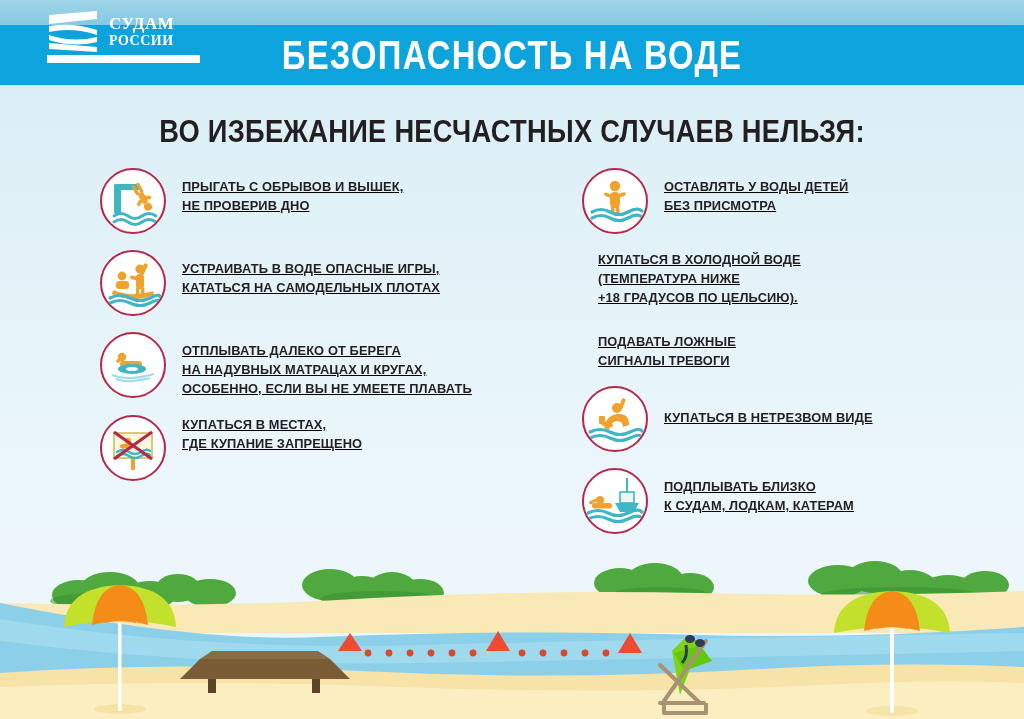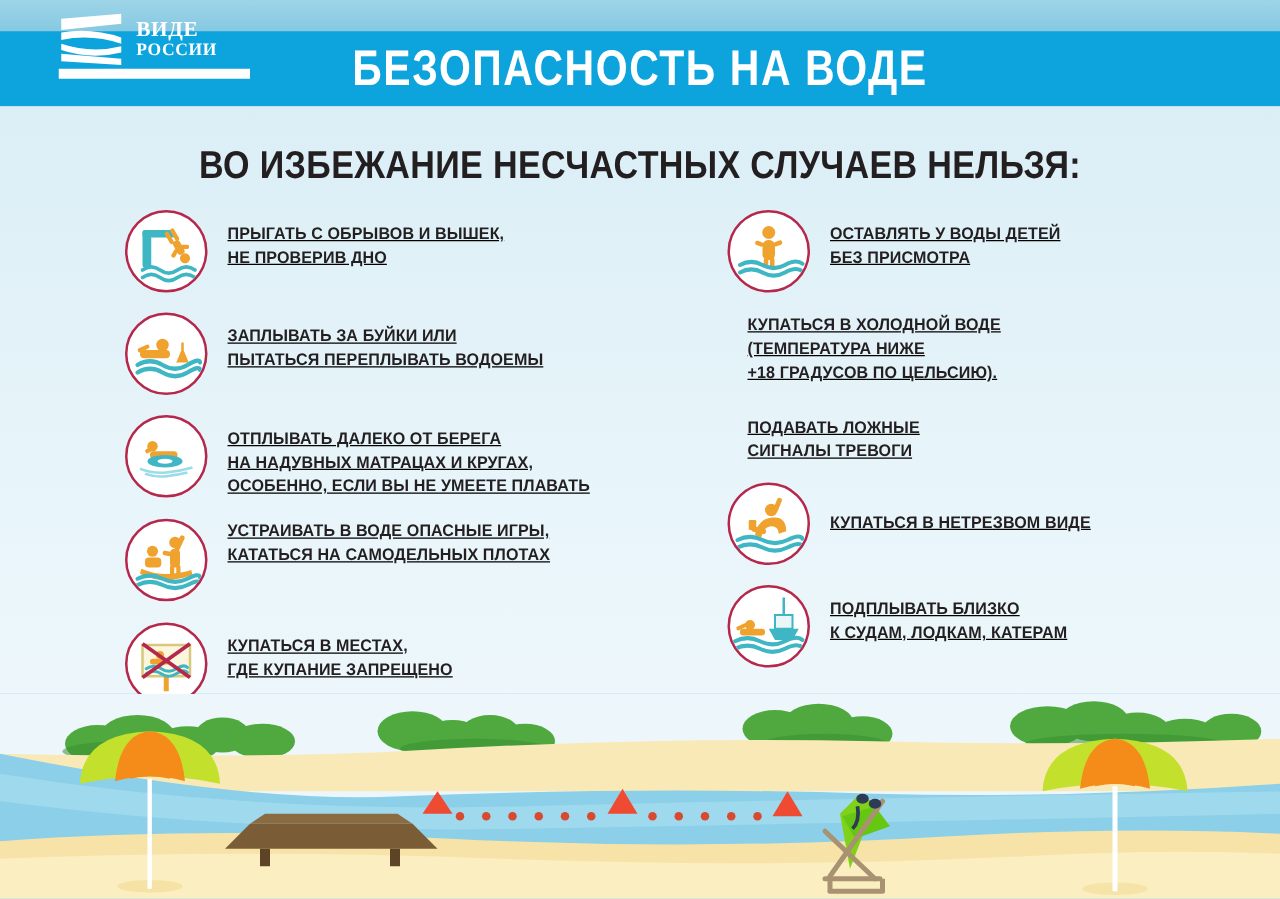--- a/index.html
+++ b/index.html
@@ -94,21 +94,21 @@
   <div class="logo">
     <span class="logo-mark">
       <svg width="54" height="44" viewBox="0 0 54 44">
         <path d="M2 6 L50 2 L50 10 L2 15 Z" fill="#ffffff"></path>
         <path d="M2 17 Q26 13 50 21 L50 26 Q26 18 2 23 Z" fill="#ffffff"></path>
         <path d="M2 26 Q26 34 50 28 L50 33 Q26 39 2 31 Z" fill="#ffffff"></path>
         <path d="M2 34 L50 38 L50 43 L2 40 Z" fill="#ffffff"></path>
       </svg>
     </span>
     <span class="logo-text">
-      <span class="l1">ВИДЕ</span>
+      <span class="l1">СУДАМ</span>
       <span class="l2">РОССИИ</span>
     </span>
   </div>
   <div class="logo-bar"></div>
 
   <div class="header-title">БЕЗОПАСНОСТЬ НА ВОДЕ</div>
 
   <div class="bodybg"></div>
 
   <div class="subtitle">ВО ИЗБЕЖАНИЕ НЕСЧАСТНЫХ СЛУЧАЕВ НЕЛЬЗЯ:</div>
@@ -131,60 +131,20 @@
           <path d="M12 46 Q19 41 26 46 T40 46 T54 46" stroke="#3fb6c4" stroke-width="3" fill="none" stroke-linecap="round"></path>
           <path d="M12 52 Q19 47 26 52 T40 52 T54 52" stroke="#3fb6c4" stroke-width="3" fill="none" stroke-linecap="round"></path>
         </svg>
       </span>
       <span class="rowtext">
         <div>ПРЫГАТЬ С ОБРЫВОВ И ВЫШЕК,</div>
         <div>НЕ ПРОВЕРИВ ДНО</div>
       </span>
     </div>
 
-    <div class="row">
-      <span class="badge">
-        <svg width="62" height="62" viewBox="0 0 62 62">
-          <g fill="#f0a22e">
-            <circle cx="28" cy="24" r="5"></circle>
-            <rect x="10" y="28" width="24" height="6.5" rx="3.2"></rect>
-            <rect x="8" y="25" width="10" height="3.4" rx="1.6" transform="rotate(-25 13 27)"></rect>
-          </g>
-          <path d="M44 26 l5 12 h-10 z" fill="#f0a22e"></path>
-          <rect x="43" y="22" width="2" height="6" fill="#f0a22e"></rect>
-          <path d="M8 40 Q18 34 28 40 T48 40 T58 38" stroke="#3fb6c4" stroke-width="3.4" fill="none" stroke-linecap="round"></path>
-          <path d="M8 46 Q18 40 28 46 T48 46 T58 44" stroke="#3fb6c4" stroke-width="3.4" fill="none" stroke-linecap="round"></path>
-        </svg>
-      </span>
-      <span class="rowtext">
-        <div>ЗАПЛЫВАТЬ ЗА БУЙКИ ИЛИ</div>
-        <div>ПЫТАТЬСЯ ПЕРЕПЛЫВАТЬ ВОДОЕМЫ</div>
-      </span>
-    </div>
-
-    <div class="row">
-      <span class="badge">
-        <svg width="62" height="62" viewBox="0 0 62 62">
-          <g fill="#f0a22e">
-            <circle cx="20" cy="23" r="4.2"></circle>
-            <rect x="18" y="27" width="22" height="6" rx="3"></rect>
-            <rect x="14" y="24" width="9" height="3.4" rx="1.6" transform="rotate(-30 18 26)"></rect>
-          </g>
-          <ellipse cx="30" cy="35" rx="14" ry="5" fill="#3fb6c4"></ellipse>
-          <ellipse cx="30" cy="35" rx="6" ry="2" fill="#ffffff"></ellipse>
-          <path d="M10 41 q10 4 21 3 q11 -1 21 -4" stroke="#9bdde6" stroke-width="2" fill="none"></path>
-          <path d="M14 45 q9 3 17 2 q9 -1 17 -3" stroke="#9bdde6" stroke-width="2" fill="none"></path>
-        </svg>
-      </span>
-      <span class="rowtext">
-        <div>ОТПЛЫВАТЬ ДАЛЕКО ОТ БЕРЕГА</div>
-        <div>НА НАДУВНЫХ МАТРАЦАХ И КРУГАХ,</div>
-        <div>ОСОБЕННО, ЕСЛИ ВЫ НЕ УМЕЕТЕ ПЛАВАТЬ</div>
-      </span>
-    </div>
 
     <div class="row">
       <span class="badge">
         <svg width="62" height="62" viewBox="0 0 62 62">
           <g fill="#f0a22e">
             <circle cx="20" cy="24" r="4.4"></circle>
             <rect x="14" y="29" width="13" height="8" rx="3"></rect>
             <circle cx="38" cy="17" r="4.6"></circle>
             <rect x="34" y="22" width="8" height="15" rx="3.4"></rect>
             <rect x="40" y="11" width="4" height="13" rx="2" transform="rotate(25 42 17)"></rect>
@@ -193,20 +153,41 @@
             <rect x="39" y="35" width="3.4" height="9" rx="1.6"></rect>
           </g>
           <path d="M11 38 q12 5 24 4 q10 -1 16 -3 l1 4 q-8 3 -17 4 q-13 1 -25 -5 z" fill="#f0a22e"></path>
           <path d="M8 46 Q18 41 28 46 T48 46 T58 45" stroke="#3fb6c4" stroke-width="3.2" fill="none" stroke-linecap="round"></path>
           <path d="M8 51 Q18 46 28 51 T48 51 T58 50" stroke="#3fb6c4" stroke-width="3.2" fill="none" stroke-linecap="round"></path>
         </svg>
       </span>
       <span class="rowtext">
         <div>УСТРАИВАТЬ В ВОДЕ ОПАСНЫЕ ИГРЫ,</div>
         <div>КАТАТЬСЯ НА САМОДЕЛЬНЫХ ПЛОТАХ</div>
+      </span>
+    </div>
+
+    <div class="row">
+      <span class="badge">
+        <svg width="62" height="62" viewBox="0 0 62 62">
+          <g fill="#f0a22e">
+            <circle cx="20" cy="23" r="4.2"></circle>
+            <rect x="18" y="27" width="22" height="6" rx="3"></rect>
+            <rect x="14" y="24" width="9" height="3.4" rx="1.6" transform="rotate(-30 18 26)"></rect>
+          </g>
+          <ellipse cx="30" cy="35" rx="14" ry="5" fill="#3fb6c4"></ellipse>
+          <ellipse cx="30" cy="35" rx="6" ry="2" fill="#ffffff"></ellipse>
+          <path d="M10 41 q10 4 21 3 q11 -1 21 -4" stroke="#9bdde6" stroke-width="2" fill="none"></path>
+          <path d="M14 45 q9 3 17 2 q9 -1 17 -3" stroke="#9bdde6" stroke-width="2" fill="none"></path>
+        </svg>
+      </span>
+      <span class="rowtext">
+        <div>ОТПЛЫВАТЬ ДАЛЕКО ОТ БЕРЕГА</div>
+        <div>НА НАДУВНЫХ МАТРАЦАХ И КРУГАХ,</div>
+        <div>ОСОБЕННО, ЕСЛИ ВЫ НЕ УМЕЕТЕ ПЛАВАТЬ</div>
       </span>
     </div>
 
     <div class="row">
       <span class="badge">
         <svg width="62" height="62" viewBox="0 0 62 62">
           <rect x="12" y="16" width="38" height="25" fill="#fdf6df" stroke="#d8c87c" stroke-width="2"></rect>
           <rect x="29" y="41" width="4" height="12" fill="#f0a22e"></rect>
           <g fill="#f0a22e">
             <circle cx="26" cy="24" r="3.2"></circle>

